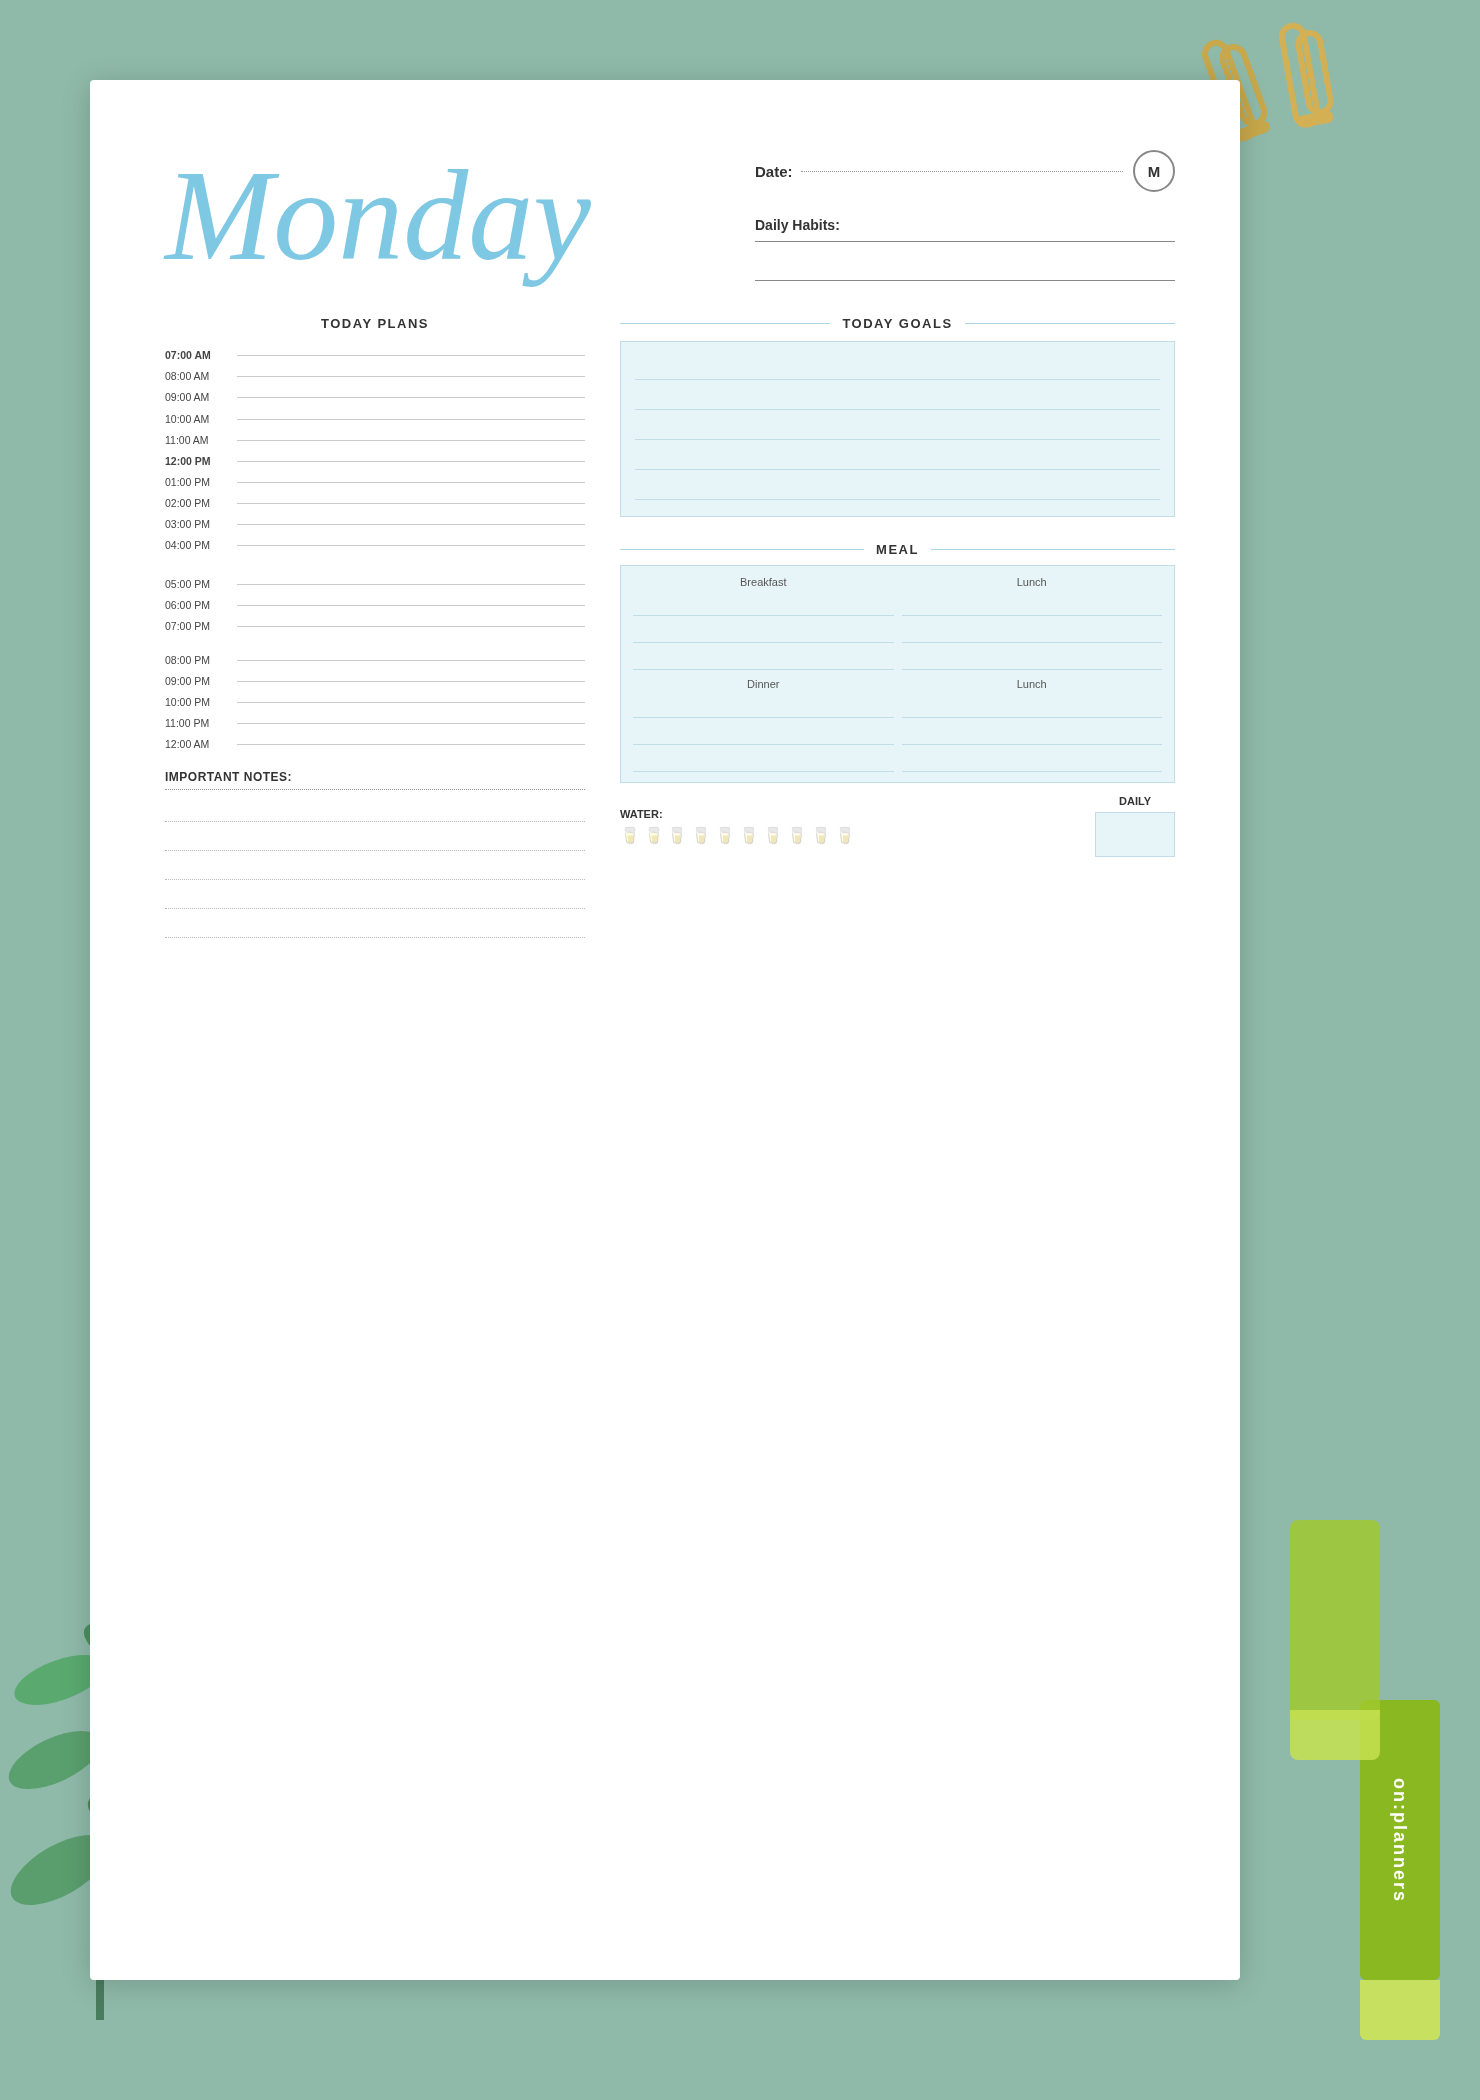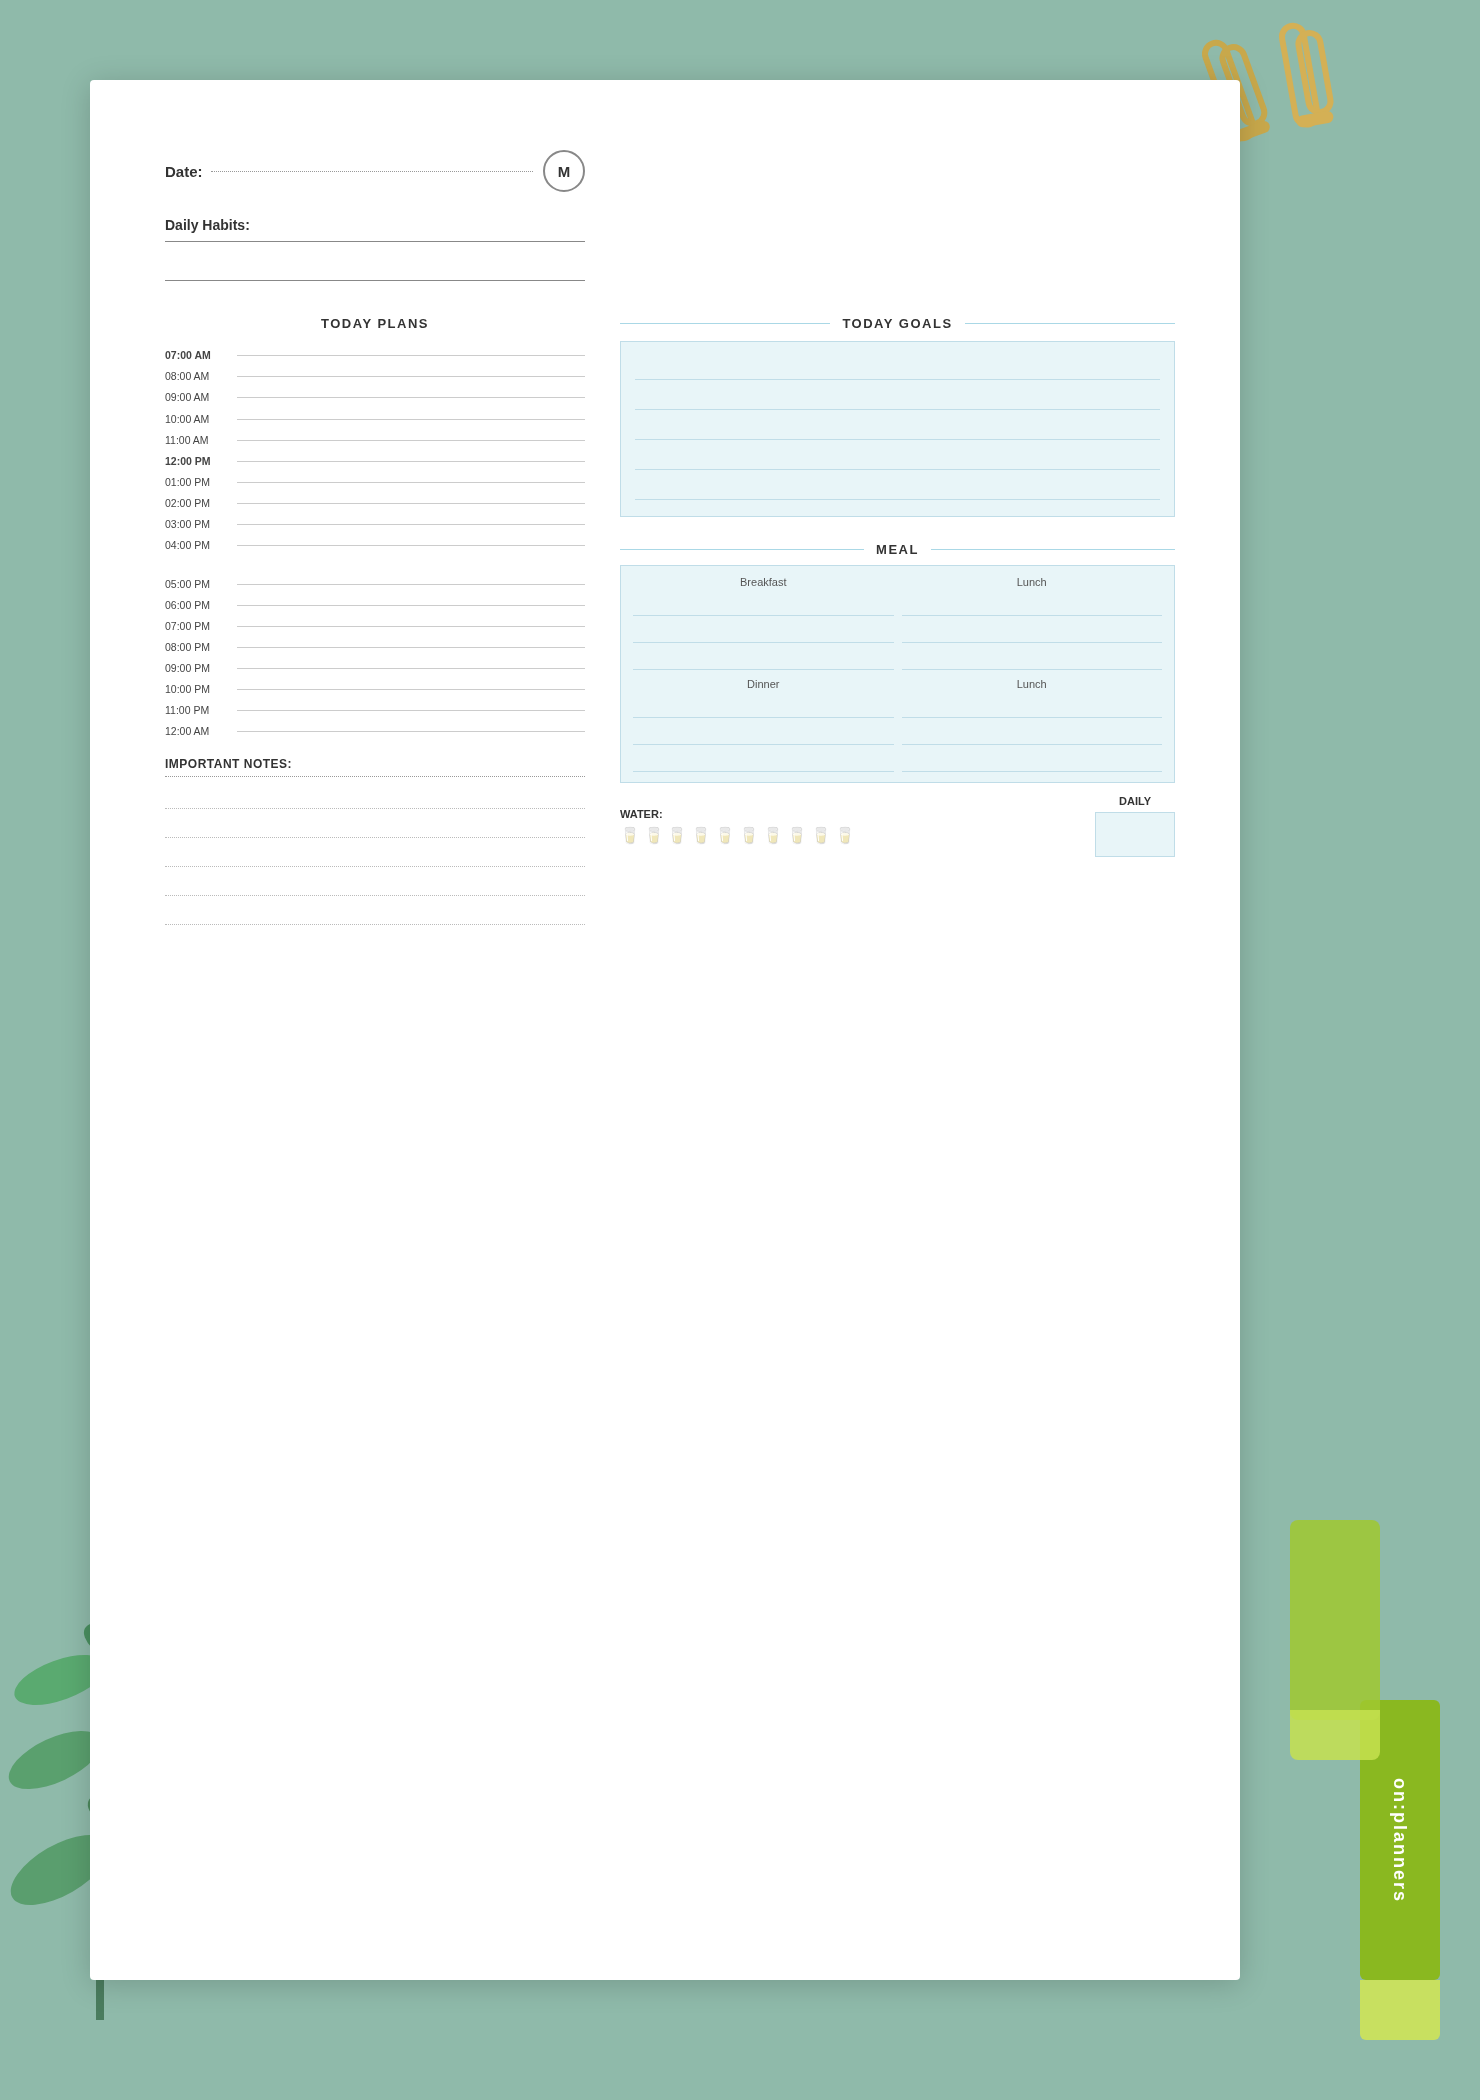--- a/index.html
+++ b/index.html
@@ -61,20 +61,23 @@
     <div style="background:#c8e060;width:80px;height:60px;border-radius:0 0 6px 6px;margin:0 auto;"></div>
   </div>
 
   <div style="position:absolute;right:100px;bottom:380px;width:90px;height:200px;background:#a0c830;border-radius:8px;opacity:0.85;"></div>
   <div style="position:absolute;right:100px;bottom:340px;width:90px;height:50px;background:#c5e050;border-radius:0 0 8px 8px;opacity:0.85;"></div>
 
   <div style="position:absolute;left:90px;top:80px;width:1150px;min-height:1900px;background:white;border-radius:4px;box-shadow:0 4px 30px rgba(0,0,0,0.18);padding:55px 65px 45px 75px;">
 
     <div style="display:flex;justify-content:space-between;align-items:flex-start;margin-bottom:35px;">
 
+      <div style="flex:0 0 420px;">
+        <div style="font-family:'Brush Script MT',cursive;font-size:130px;color:#7ec8e3;line-height:1;font-style:italic;margin-top:15px;">Monday</div>
+      </div>
 
       <div style="width:420px;padding-top:15px;">
 
         <div style="display:flex;align-items:center;margin-bottom:25px;">
           <span style="font-weight:bold;font-size:15px;color:#333;margin-right:8px;white-space:nowrap;">Date:</span>
           <div style="flex:1;border-bottom:1.5px dotted #999;height:1px;margin-right:10px;"></div>
           <div style="width:42px;height:42px;border-radius:50%;border:2px solid #888;display:flex;align-items:center;justify-content:center;font-weight:bold;font-size:15px;color:#333;">M</div>
         </div>
 
         <div>
@@ -133,21 +136,21 @@
               <div style="flex: 1 1 0%; border-bottom: 1px solid rgb(204, 204, 204); height: 1px;"></div>
             </div>
             <div style="display: flex; align-items: center; margin-bottom: 9px;">
               <span style="font-size: 10.5px; color: rgb(68, 68, 68); width: 72px; flex-shrink: 0;">05:00 PM</span>
               <div style="flex: 1 1 0%; border-bottom: 1px solid rgb(204, 204, 204); height: 1px;"></div>
             </div>
             <div style="display: flex; align-items: center; margin-bottom: 9px;">
               <span style="font-size: 10.5px; color: rgb(68, 68, 68); width: 72px; flex-shrink: 0;">06:00 PM</span>
               <div style="flex: 1 1 0%; border-bottom: 1px solid rgb(204, 204, 204); height: 1px;"></div>
             </div>
-            <div style="display: flex; align-items: center; margin-bottom: 9px;">
+            <div style="display: flex; align-items: center; margin-bottom: 22px;">
               <span style="font-size: 10.5px; color: rgb(68, 68, 68); width: 72px; flex-shrink: 0;">07:00 PM</span>
               <div style="flex: 1 1 0%; border-bottom: 1px solid rgb(204, 204, 204); height: 1px;"></div>
             </div>
             <div style="display: flex; align-items: center; margin-bottom: 9px;">
               <span style="font-size: 10.5px; color: rgb(68, 68, 68); width: 72px; flex-shrink: 0;">08:00 PM</span>
               <div style="flex: 1 1 0%; border-bottom: 1px solid rgb(204, 204, 204); height: 1px;"></div>
             </div>
             <div style="display: flex; align-items: center; margin-bottom: 9px;">
               <span style="font-size: 10.5px; color: rgb(68, 68, 68); width: 72px; flex-shrink: 0;">09:00 PM</span>
               <div style="flex: 1 1 0%; border-bottom: 1px solid rgb(204, 204, 204); height: 1px;"></div>

